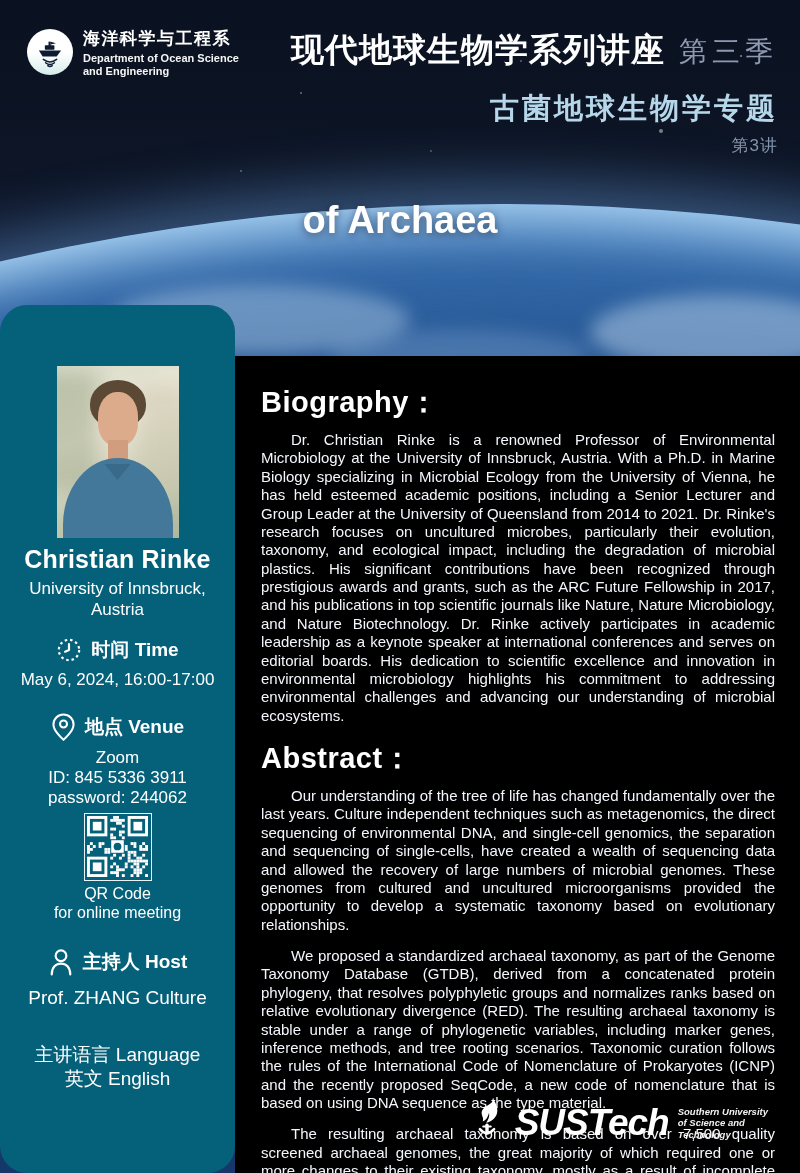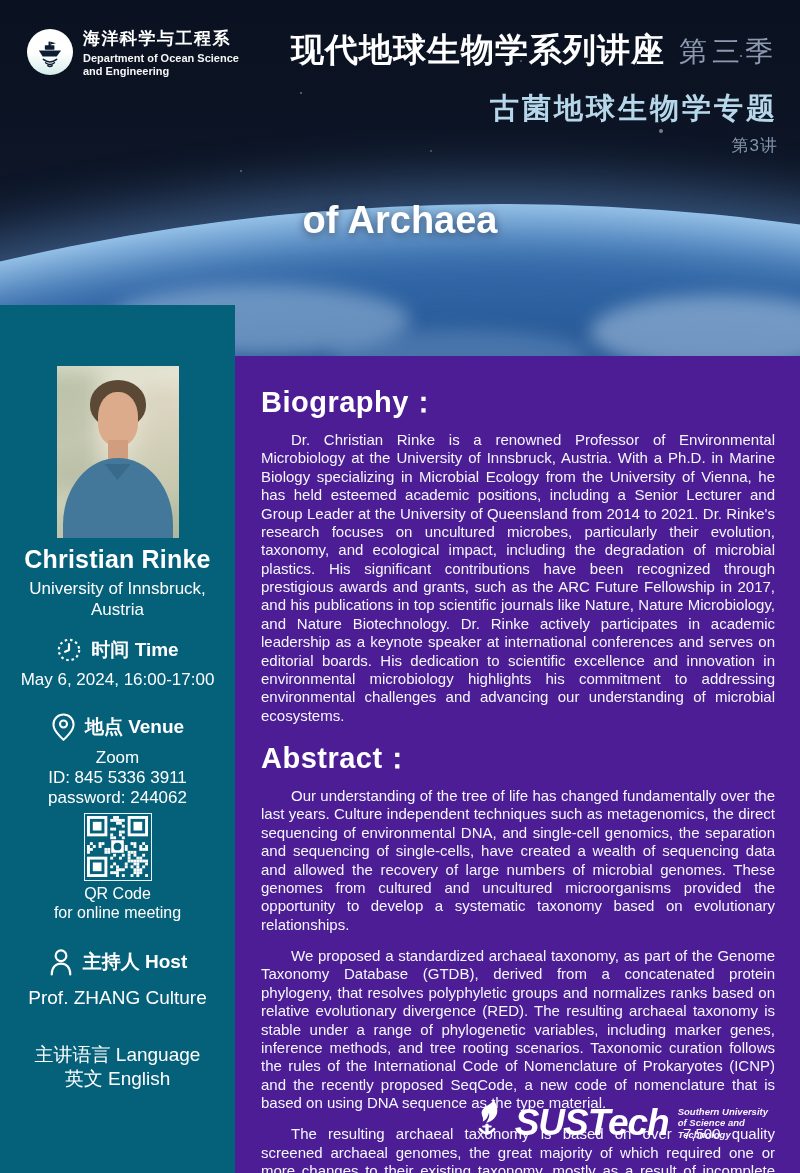--- a/index.html
+++ b/index.html
@@ -39,21 +39,21 @@
   .series-l1 .season{font-size:28px;font-weight:400;color:#8d99b0;margin-left:14px;letter-spacing:5px;}
   .series-l2{font-size:29px;font-weight:bold;color:#b5d7e9;margin-top:16px;letter-spacing:3px;}
   .series-l3{font-size:17px;color:#8494ab;margin-top:5px;letter-spacing:1px;}
 
   .main-title{position:absolute;left:0;top:197px;width:800px;text-align:center;color:#ffffff;
               font-size:38px;font-weight:bold;line-height:1.26;z-index:3;
               text-shadow:0 2px 8px rgba(0,5,25,.5);}
 
   
   .sidebar{position:absolute;left:0;top:305px;width:235px;height:868px;background:#05607a;z-index:2;
-           color:#fff;text-align:center;}
+           color:#fff;text-align:center;border-radius:27px;}
   .photo{position:relative;width:122px;height:172px;margin:61px auto 0;overflow:hidden;
          background:linear-gradient(160deg,#d8dcc9 0%,#efe9da 38%,#c2c9b0 72%,#aeb69c 100%);}
   .photo .blob1{position:absolute;left:-18px;top:6px;width:60px;height:120px;background:rgba(160,170,140,.55);filter:blur(10px);}
   .photo .blob2{position:absolute;right:-14px;top:20px;width:56px;height:110px;background:rgba(205,200,175,.6);filter:blur(10px);}
   .photo .hair{position:absolute;left:33px;top:14px;width:56px;height:48px;background:#5c4935;border-radius:50% 50% 46% 46%;}
   .photo .face{position:absolute;left:41px;top:26px;width:40px;height:54px;background:#dcab8c;border-radius:46% 46% 42% 42%;}
   .photo .neck{position:absolute;left:51px;top:74px;width:20px;height:22px;background:#d09d7e;}
   .photo .shirt{position:absolute;left:6px;bottom:-6px;width:110px;height:86px;background:#44789a;
                 border-radius:55% 55% 0 0/85% 85% 0 0;}
   .photo .collar{position:absolute;left:48px;bottom:58px;width:26px;height:16px;background:#3a6a8a;
@@ -70,21 +70,21 @@
   .mt-host{margin-top:26px;}
   .side-value{font-size:17px;margin-top:7px;line-height:1.2;}
   .venue-lines{font-size:17px;line-height:1.18;margin-top:6px;}
   .qr-wrap{width:68px;height:68px;margin:5px auto 0;border:1.5px solid rgba(255,255,255,.92);
            padding:2px;box-sizing:border-box;}
   .qr-caption{font-size:16px;line-height:1.16;margin-top:4px;}
   .host-value{font-size:19px;margin-top:11px;}
   .lang{margin-top:34px;font-size:19px;line-height:1.25;}
 
   
-  .main{position:absolute;left:235px;top:356px;width:565px;height:817px;background:#4c1d95;z-index:2;
+  .main{position:absolute;left:235px;top:356px;width:565px;height:817px;background:#000000;z-index:2;
         box-sizing:border-box;padding:27px 25px 0 26px;color:#f4f7fc;}
   .sec-heading{font-size:29px;font-weight:bold;color:#ffffff;margin:0 0 8px 0;letter-spacing:.5px;}
   .sec-heading.abstract{margin-top:14px;}
   .para{font-size:15px;line-height:1.225;text-align:justify;text-indent:30px;margin:0 0 13px 0;}
 
   
   .sustech{position:absolute;right:32px;bottom:26px;display:flex;align-items:center;gap:9px;color:#fff;z-index:3;font-style:italic;}
   .sustech-name{font-size:37px;font-weight:bold;letter-spacing:-1px;}
   .sustech-sub{font-size:9.5px;line-height:1.2;text-align:left;font-weight:bold;opacity:.95;}
 </style>

